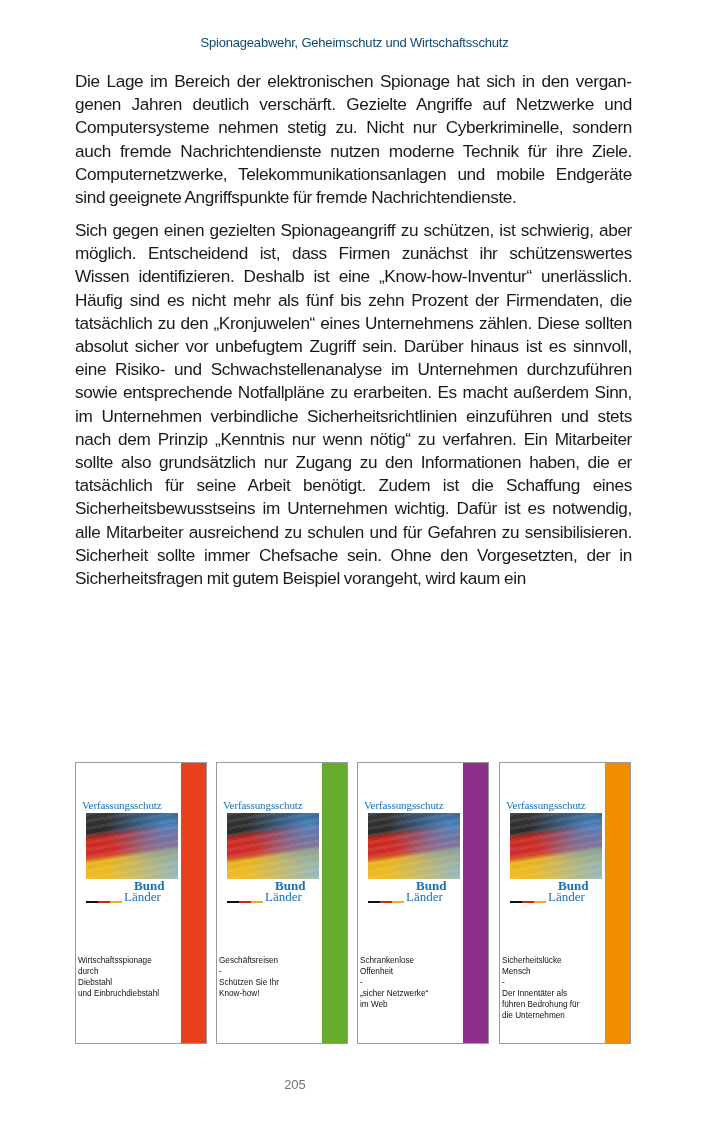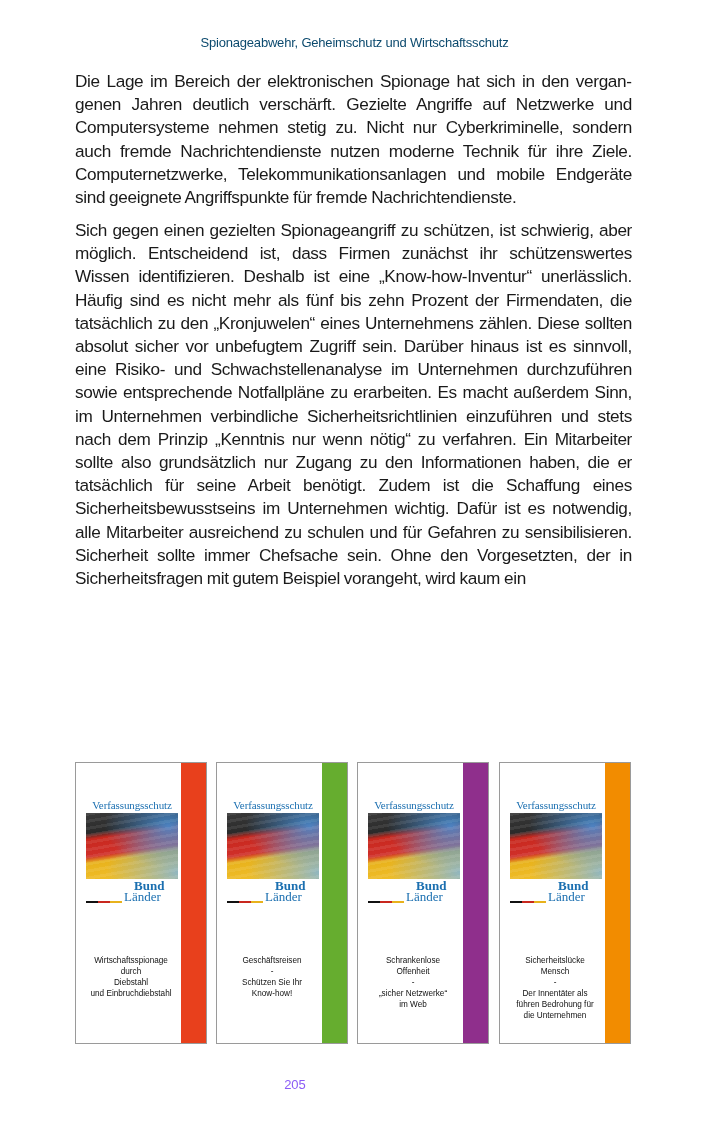--- a/index.html
+++ b/index.html
@@ -24,21 +24,21 @@
     }
     .cover {
       position: absolute; top: 0; width: 132px; height: 282px;
       border: 1px solid #9a9a9a; background: #fff; box-sizing: border-box;
       overflow: hidden;
     }
     .cover .stripe {
       position: absolute; top: 0; right: 0; width: 25px; height: 100%;
     }
     .cover .brand {
-      position: absolute; top: 36px; left: 6px; width: 100px; text-align: center;
+      position: absolute; top: 36px; left: 6px; width: 100px; 
       font-family: "Liberation Serif", serif; font-size: 11px; color: #1b6fb0;
       letter-spacing: -0.1px;
     }
     .cover .flag {
       position: absolute; top: 50px; left: 10px; width: 92px; height: 66px;
       background:
         radial-gradient(ellipse at 90% 20%, rgba(70,140,210,0.9) 0%, rgba(70,140,210,0) 55%),
         radial-gradient(ellipse at 100% 90%, rgba(120,180,230,0.8) 0%, rgba(120,180,230,0) 55%),
         linear-gradient(172deg, #3a3a3a 0%, #2a2a2a 26%, #c8281e 34%, #d0302a 56%, #e8b21c 64%, #f4c430 100%);
       overflow: hidden;
@@ -55,27 +55,27 @@
     .cover .laender {
       position: absolute; top: 128px; left: 48px;
       font-family: "Liberation Serif", serif; font-weight: normal; font-size: 13px;
       color: #1b6fb0; line-height: 12px;
     }
     .cover .tricolor {
       position: absolute; top: 138px; left: 10px; width: 36px; height: 2px;
       background: linear-gradient(90deg, #111 0 33%, #c8281e 33% 66%, #e8b21c 66% 100%);
     }
     .cover .title {
-      position: absolute; top: 192px; left: 2px; width: 106px; text-align: center;
+      position: absolute; top: 192px; left: 2px; width: 106px; text-align: left;
       font-size: 8.2px; line-height: 11px; color: #111;
       white-space: pre-line;
     }
     .page-number {
       position: absolute; top: 1077px; left: 0; width: 590px;
-      text-align: center; font-size: 13px; color: #8b5cf6;
+      text-align: center; font-size: 13px; color: #737373;
     }
   </style>
 </head>
 <body>
 
 <div class="running-head">Spionageabwehr, Geheimschutz und Wirtschaftsschutz</div>
 
 <div class="body-text">
   <p>Die Lage im Bereich der elektronischen Spionage hat sich in den vergan­genen Jahren deutlich verschärft. Gezielte Angriffe auf Netzwerke und Computersysteme nehmen stetig zu. Nicht nur Cyberkriminelle, sondern auch fremde Nachrichtendienste nutzen moderne Technik für ihre Ziele. Computernetzwerke, Telekommunikationsanlagen und mobile Endgeräte sind geeignete Angriffspunkte für fremde Nachrichtendienste.</p>
   <p>Sich gegen einen gezielten Spionageangriff zu schützen, ist schwierig, aber möglich. Entscheidend ist, dass Firmen zunächst ihr schützenswer­tes Wissen identifizieren. Deshalb ist eine „Know-how-Inventur“ unerläss­lich. Häufig sind es nicht mehr als fünf bis zehn Prozent der Firmendaten, die tatsächlich zu den „Kronjuwelen“ eines Unternehmens zählen. Diese sollten absolut sicher vor unbefugtem Zugriff sein. Darüber hinaus ist es sinnvoll, eine Risiko- und Schwachstellenanalyse im Unternehmen durch­zuführen sowie entsprechende Notfallpläne zu erarbeiten. Es macht au­ßerdem Sinn, im Unternehmen verbindliche Sicherheitsrichtlinien einzu­führen und stets nach dem Prinzip „Kenntnis nur wenn nötig“ zu verfahren. Ein Mitarbeiter sollte also grundsätzlich nur Zugang zu den Informationen haben, die er tatsächlich für seine Arbeit benötigt. Zudem ist die Schaffung eines Sicherheitsbewusstseins im Unternehmen wichtig. Dafür ist es not­wendig, alle Mitarbeiter ausreichend zu schulen und für Gefahren zu sen­sibilisieren. Sicherheit sollte immer Chefsache sein. Ohne den Vorgesetz­ten, der in Sicherheitsfragen mit gutem Beispiel vorangeht, wird kaum ein</p>

